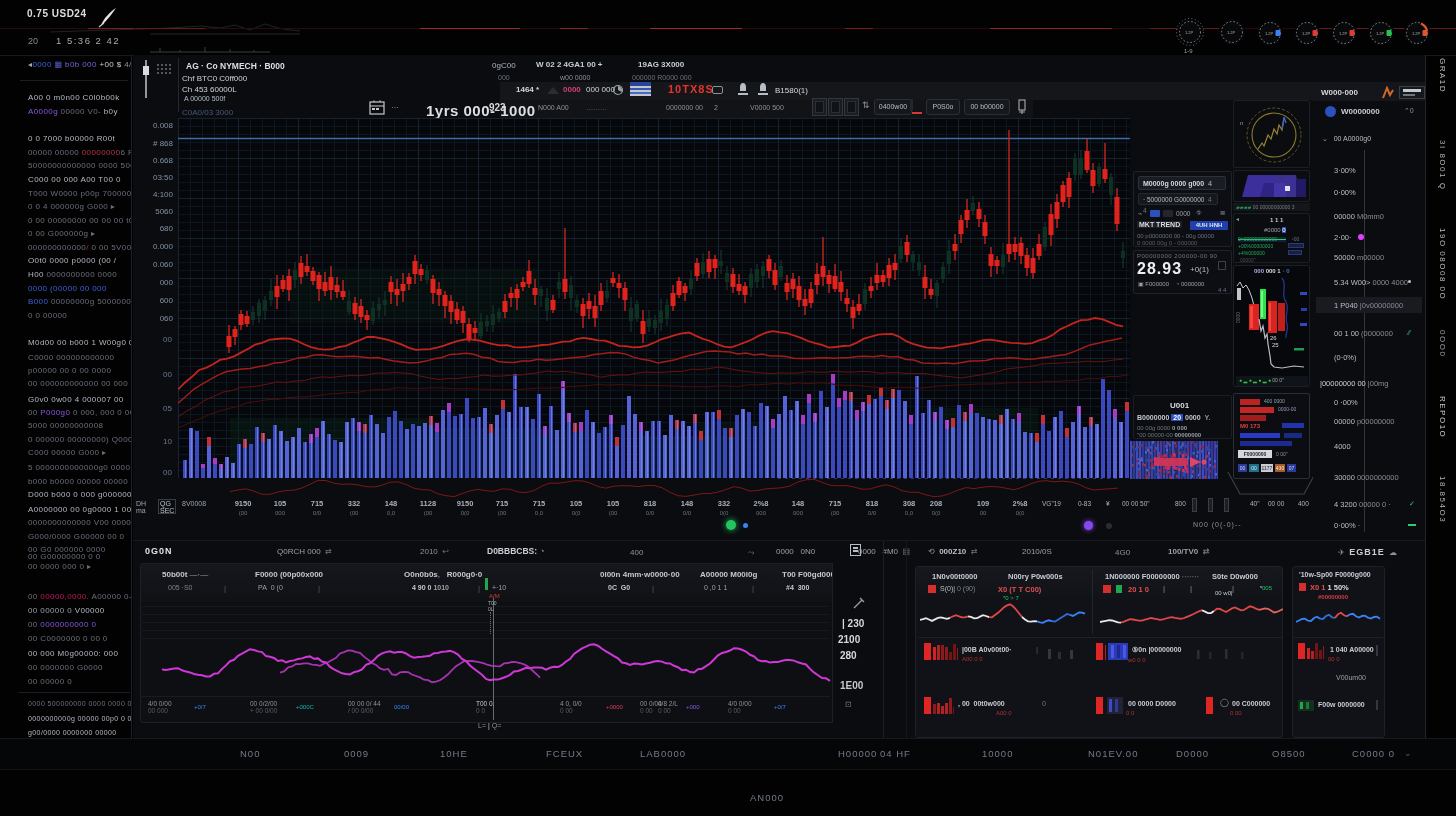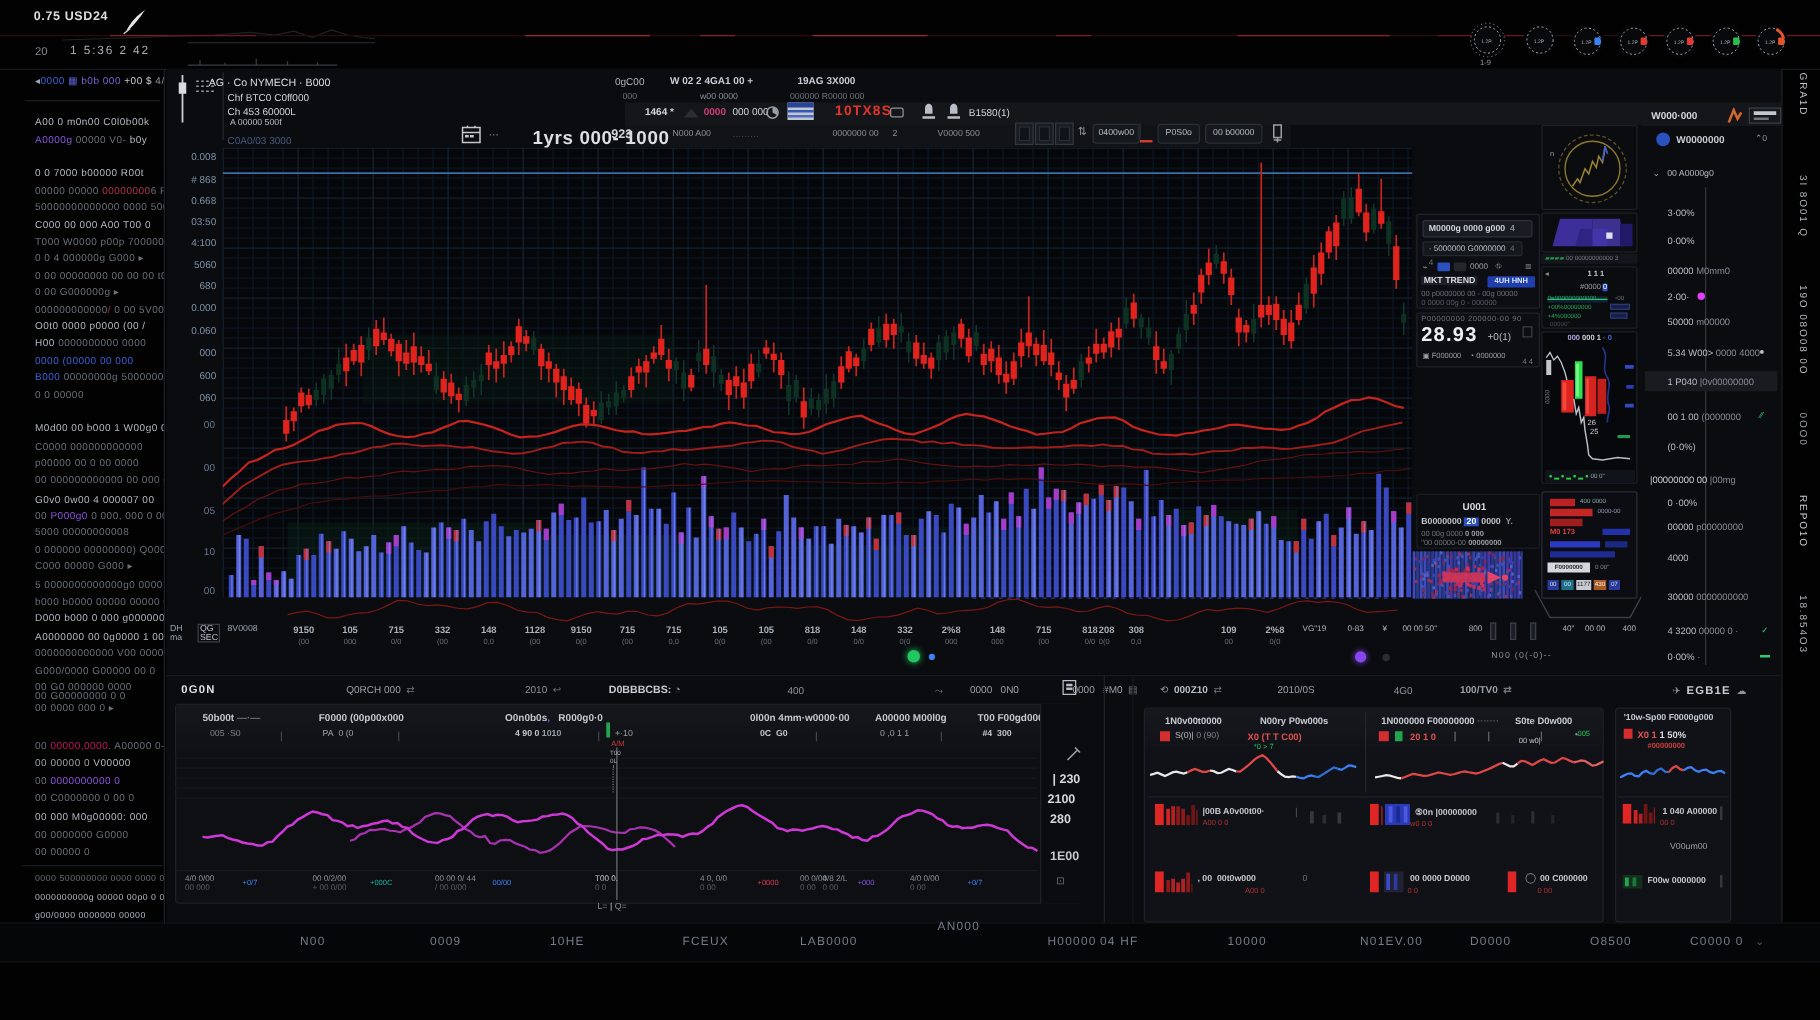--- a/index.html
+++ b/index.html
@@ -133,21 +133,21 @@
       <div class="t" style="left:28px;top:757px;font-size:7px;letter-spacing:0.4px"><span style="color:#6b717a">00 00000000</span></div>
     </div>
     <svg class="abs" style="left:138px;top:58px" width="16" height="42" viewBox="0 0 16 42">
       <path d="M8,2 V40" stroke="#cfd3d8" stroke-width="1.4"></path>
       <rect x="5" y="8" width="6" height="9" fill="#d8dbdf"></rect>
     </svg>
     <svg class="abs" style="left:156px;top:62px" width="18" height="14" viewBox="0 0 18 14">
       <path d="M1,3 H17 M1,7 H17 M1,11 H17" stroke="#9ba0a7" stroke-width="1.2" stroke-dasharray="2,2"></path>
     </svg>
     <div class="abs" style="left:178px;top:58px;width:1px;height:54px;background:#25282e"></div>
-    <div class="t" style="left:167px;top:61px;font-size:8.5px;font-weight:normal;color:#dcdfe3">AG · Co NYMECH · B000</div>
+    <div class="t" style="left:186px;top:61px;font-size:8.5px;font-weight:bold;color:#dcdfe3">AG · Co NYMECH · B000</div>
     <div class="t" style="left:182px;top:74px;font-size:8px;color:#cfd3da">Chf BTC0 C0ff000</div>
     <div class="t" style="left:182px;top:85px;font-size:8px;color:#cfd3da">Ch 453 60000L</div>
     <div class="t" style="left:184px;top:95px;font-size:7px;color:#b9bec6">A 00000 500f</div>
     <div class="t" style="left:182px;top:108px;font-size:8px;color:#49597a">C0A0/03 3000</div>
     <div class="t" style="left:492px;top:61px;font-size:8px;color:#aeb3ba">0gC00</div>
     <div class="t" style="left:536px;top:60px;font-size:8px;color:#c9cdd4;font-weight:bold">W  02 2 4GA1 00 +</div>
     <div class="t" style="left:638px;top:60px;font-size:8px;color:#c9cdd4;font-weight:bold">19AG 3X000</div>
     <div class="t" style="left:498px;top:74px;font-size:7px;color:#6e747c">000</div>
     <div class="t" style="left:560px;top:74px;font-size:7px;color:#8d929a">w00  0000</div>
     <div class="t" style="left:632px;top:74px;font-size:7px;color:#6e747c">000000 R0000 000</div>
@@ -866,21 +866,21 @@
     <div class="t" style="left:576px;top:499px;font-size:7.5px;color:#a9b1ba;font-weight:bold;text-align:center;width:26px;margin-left:-13px">105<br><span style="font-size:6px;color:#6a7078;font-weight:normal">0(0</span></div>
     <div class="t" style="left:613px;top:499px;font-size:7.5px;color:#a9b1ba;font-weight:bold;text-align:center;width:26px;margin-left:-13px">105<br><span style="font-size:6px;color:#6a7078;font-weight:normal">(00</span></div>
     <div class="t" style="left:650px;top:499px;font-size:7.5px;color:#a9b1ba;font-weight:bold;text-align:center;width:26px;margin-left:-13px">818<br><span style="font-size:6px;color:#6a7078;font-weight:normal">0/0</span></div>
     <div class="t" style="left:687px;top:499px;font-size:7.5px;color:#a9b1ba;font-weight:bold;text-align:center;width:26px;margin-left:-13px">148<br><span style="font-size:6px;color:#6a7078;font-weight:normal">0/0</span></div>
     <div class="t" style="left:724px;top:499px;font-size:7.5px;color:#a9b1ba;font-weight:bold;text-align:center;width:26px;margin-left:-13px">332<br><span style="font-size:6px;color:#6a7078;font-weight:normal">0(0</span></div>
     <div class="t" style="left:761px;top:499px;font-size:7.5px;color:#a9b1ba;font-weight:bold;text-align:center;width:26px;margin-left:-13px">2%8<br><span style="font-size:6px;color:#6a7078;font-weight:normal">000</span></div>
     <div class="t" style="left:798px;top:499px;font-size:7.5px;color:#a9b1ba;font-weight:bold;text-align:center;width:26px;margin-left:-13px">148<br><span style="font-size:6px;color:#6a7078;font-weight:normal">000</span></div>
     <div class="t" style="left:835px;top:499px;font-size:7.5px;color:#a9b1ba;font-weight:bold;text-align:center;width:26px;margin-left:-13px">715<br><span style="font-size:6px;color:#6a7078;font-weight:normal">(00</span></div>
     <div class="t" style="left:872px;top:499px;font-size:7.5px;color:#a9b1ba;font-weight:bold;text-align:center;width:26px;margin-left:-13px">818<br><span style="font-size:6px;color:#6a7078;font-weight:normal">0/0</span></div>
     <div class="t" style="left:909px;top:499px;font-size:7.5px;color:#a9b1ba;font-weight:bold;text-align:center;width:26px;margin-left:-13px">308<br><span style="font-size:6px;color:#6a7078;font-weight:normal">0,0</span></div>
-    <div class="t" style="left:892px;top:499px;font-size:7.5px;color:#a9b1ba;font-weight:bold;text-align:left;width:26px;margin-left:-13px">208<br><span style="font-size:6px;color:#6a7078;font-weight:normal">0(0</span></div>
+    <div class="t" style="left:936px;top:499px;font-size:7.5px;color:#a9b1ba;font-weight:bold;text-align:center;width:26px;margin-left:-13px">208<br><span style="font-size:6px;color:#6a7078;font-weight:normal">0(0</span></div>
     <div class="t" style="left:983px;top:499px;font-size:7.5px;color:#a9b1ba;font-weight:bold;text-align:center;width:26px;margin-left:-13px">109<br><span style="font-size:6px;color:#6a7078;font-weight:normal">00</span></div>
     <div class="t" style="left:1020px;top:499px;font-size:7.5px;color:#a9b1ba;font-weight:bold;text-align:center;width:26px;margin-left:-13px">2%8<br><span style="font-size:6px;color:#6a7078;font-weight:normal">0(0</span></div>
     <div class="t" style="left:1042px;top:500px;font-size:6.5px;color:#aeb4bc">VG"19</div>
     <div class="t" style="left:1078px;top:500px;font-size:6.5px;color:#aeb4bc">0-83</div>
     <div class="t" style="left:1106px;top:500px;font-size:6.5px;color:#aeb4bc">¥</div>
     <div class="t" style="left:1122px;top:500px;font-size:6.5px;color:#aeb4bc">00 00 50"</div>
     <div class="t" style="left:1175px;top:500px;font-size:6.5px;color:#aeb4bc">800</div>
     <div class="t" style="left:1250px;top:500px;font-size:6.5px;color:#aeb4bc">40"</div>
     <div class="t" style="left:1268px;top:500px;font-size:6.5px;color:#aeb4bc">00 00</div>
     <div class="t" style="left:1298px;top:500px;font-size:6.5px;color:#aeb4bc">400</div>
@@ -1482,21 +1482,21 @@
     </svg>
     <div class="t" style="left:1318px;top:701px;font-size:7px;color:#c8ccd2;font-weight:bold">F00w 0000000</div>
     <div class="abs" style="left:1376px;top:700px;width:2px;height:10px;background:#33373e"></div>
     <div class="abs" style="left:0;top:738px;width:1456px;height:1px;background:#17191e"></div>
     <div class="abs" style="left:0;top:739px;width:1456px;height:30px;background:#050608"></div>
     <div class="t" style="left:240px;top:748px;font-size:9.5px;color:#747c88;letter-spacing:1px">N00</div>
     <div class="t" style="left:344px;top:748px;font-size:9.5px;color:#747c88;letter-spacing:1px">0009</div>
     <div class="t" style="left:440px;top:748px;font-size:9.5px;color:#747c88;letter-spacing:1px">10HE</div>
     <div class="t" style="left:546px;top:748px;font-size:9.5px;color:#747c88;letter-spacing:1px">FCEUX</div>
     <div class="t" style="left:640px;top:748px;font-size:9.5px;color:#747c88;letter-spacing:1px">LAB0000</div>
-    <div class="t" style="left:750px;top:736px;font-size:9.5px;color:#747c88;letter-spacing:1px">AN000</div>
+    <div class="t" style="left:750px;top:792px;font-size:9.5px;color:#747c88;letter-spacing:1px">AN000</div>
     <div class="t" style="left:838px;top:748px;font-size:9.5px;color:#747c88;letter-spacing:1px">H00000</div>
     <div class="t" style="left:880px;top:748px;font-size:9.5px;color:#747c88;letter-spacing:1px">04 HF</div>
     <div class="t" style="left:982px;top:748px;font-size:9.5px;color:#747c88;letter-spacing:1px">10000</div>
     <div class="t" style="left:1088px;top:748px;font-size:9.5px;color:#747c88;letter-spacing:1px">N01EV.00</div>
     <div class="t" style="left:1176px;top:748px;font-size:9.5px;color:#747c88;letter-spacing:1px">D0000</div>
     <div class="t" style="left:1272px;top:748px;font-size:9.5px;color:#747c88;letter-spacing:1px">O8500</div>
     <div class="t" style="left:1352px;top:748px;font-size:9.5px;color:#747c88;letter-spacing:1px">C0000 0</div>
     <div class="t" style="left:1404px;top:748px;font-size:9px;color:#575d66">⌄</div>
     <div class="abs" style="left:0;top:769px;width:1456px;height:1px;background:#121418"></div>
   </div>

